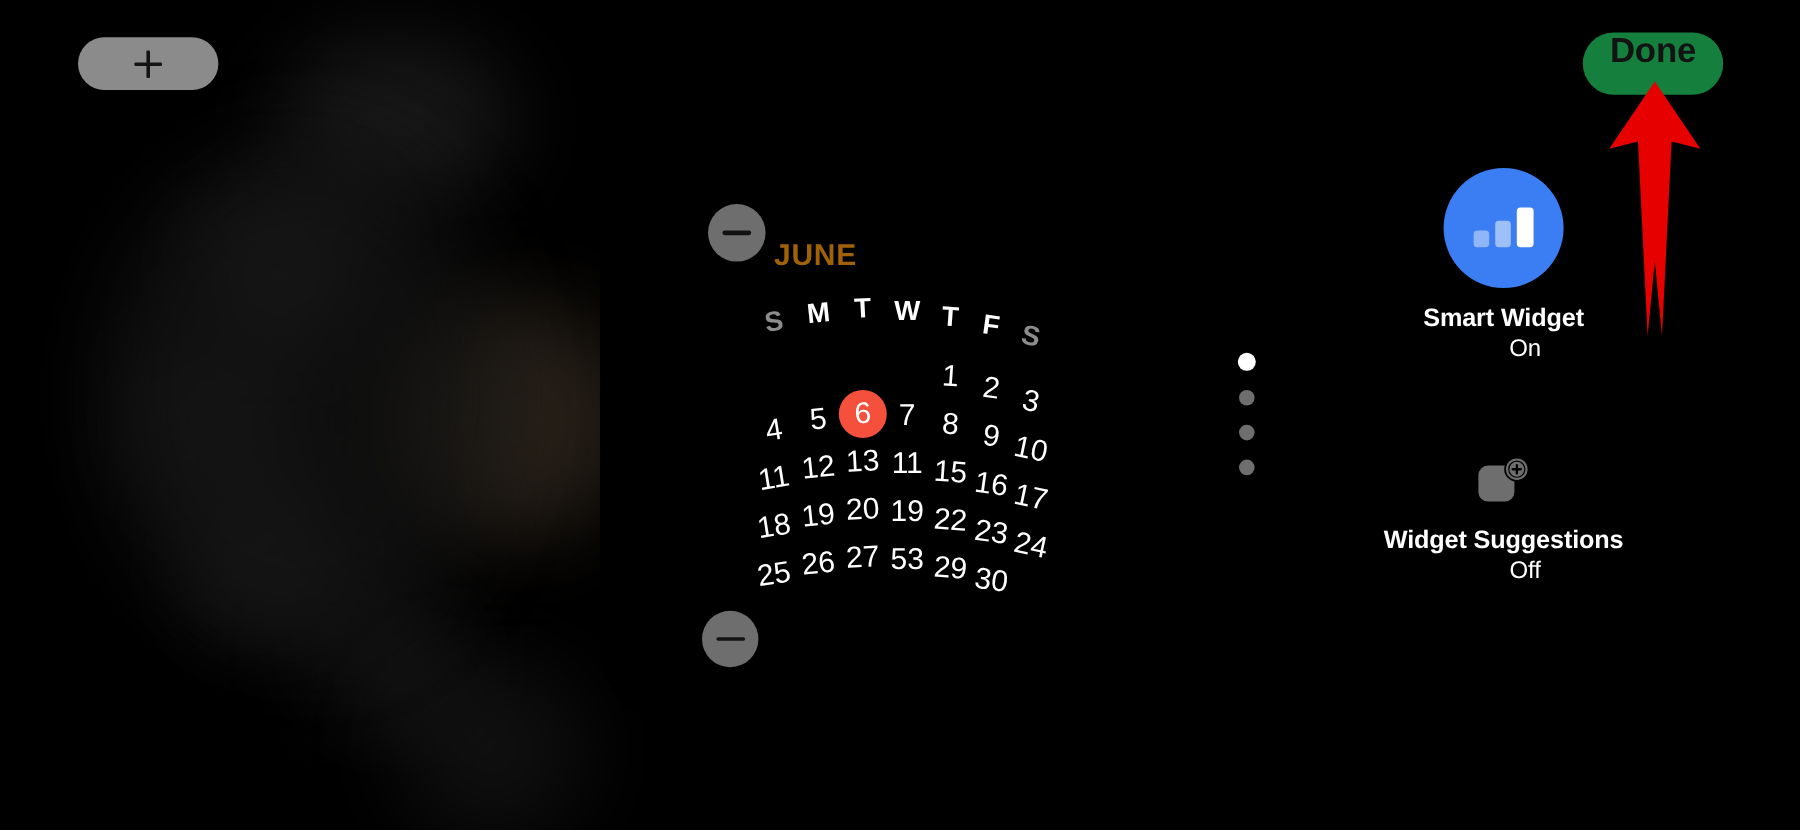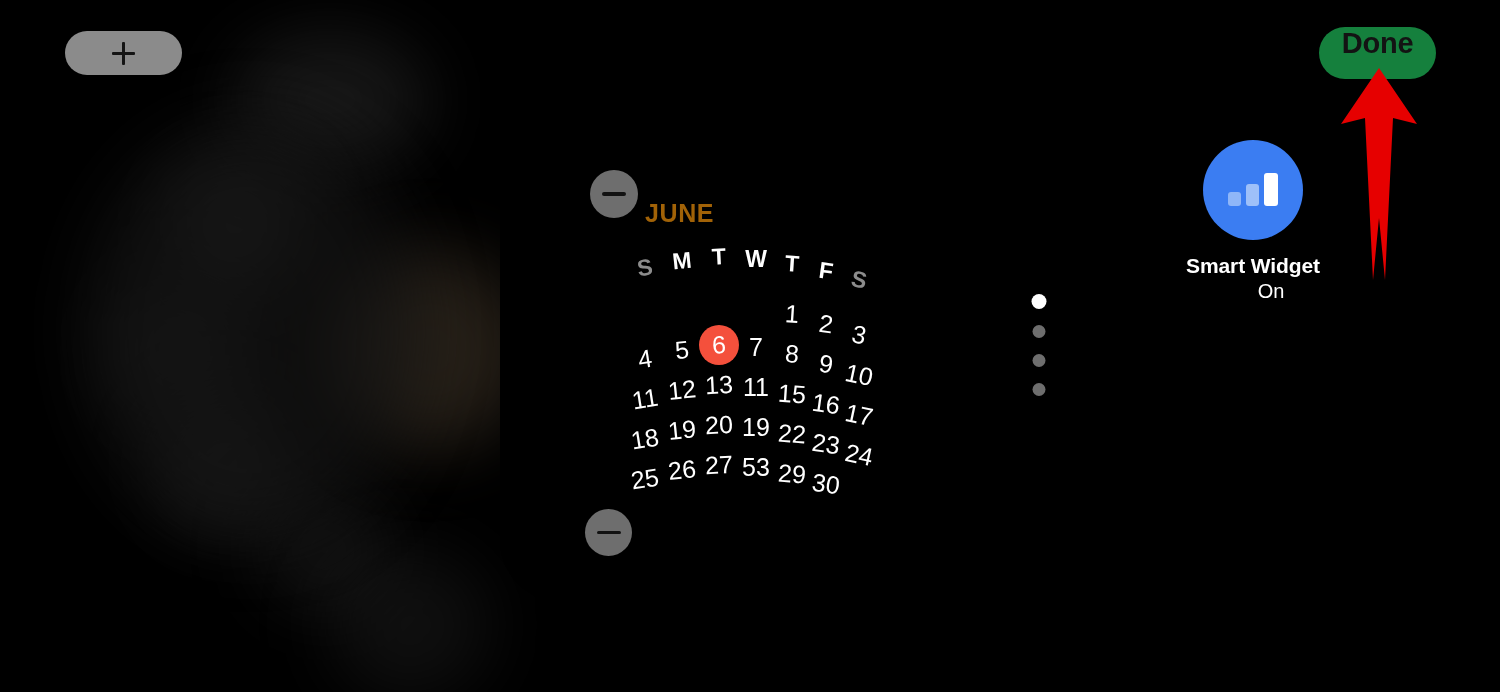--- a/index.html
+++ b/index.html
@@ -314,20 +314,35 @@
     <div class="setting-item" id="smart-rotate-item">
       <div id="smart-rotate-icon">
         <span class="sr-bar b1"></span>
         <span class="sr-bar b2"></span>
         <span class="sr-bar b3"></span>
       </div>
       <div class="setting-title">Smart Widget</div>
       <div class="setting-value">On</div>
     </div>
 
+    <div class="setting-item" id="widget-suggestions-item">
+      <div id="widget-suggestions-icon">
+        <svg width="46" height="46" viewBox="0 0 46 46" aria-hidden="true">
+          <rect x="2" y="9" width="30" height="30" rx="8" fill="#6e6e6e"></rect>
+          <circle cx="34" cy="12" r="10.5" fill="#000000"></circle>
+          <circle cx="34" cy="12" r="9" fill="#6e6e6e"></circle>
+          <circle cx="34" cy="12" r="7.2" fill="#000000"></circle>
+          <circle cx="34" cy="12" r="6.2" fill="#6e6e6e"></circle>
+          <rect x="33.1" y="7.6" width="1.9" height="8.8" rx="0.9" fill="#000000"></rect>
+          <rect x="29.6" y="11.1" width="8.8" height="1.9" rx="0.9" fill="#000000"></rect>
+        </svg>
+      </div>
+      <div class="setting-title">Widget Suggestions</div>
+      <div class="setting-value">Off</div>
+    </div>
 
   </div>
 
   <div id="add-button">
     <span class="plus-glyph"></span>
   </div>
 
   <div id="done-button">
     <span id="done-label">Done</span>
   </div>

